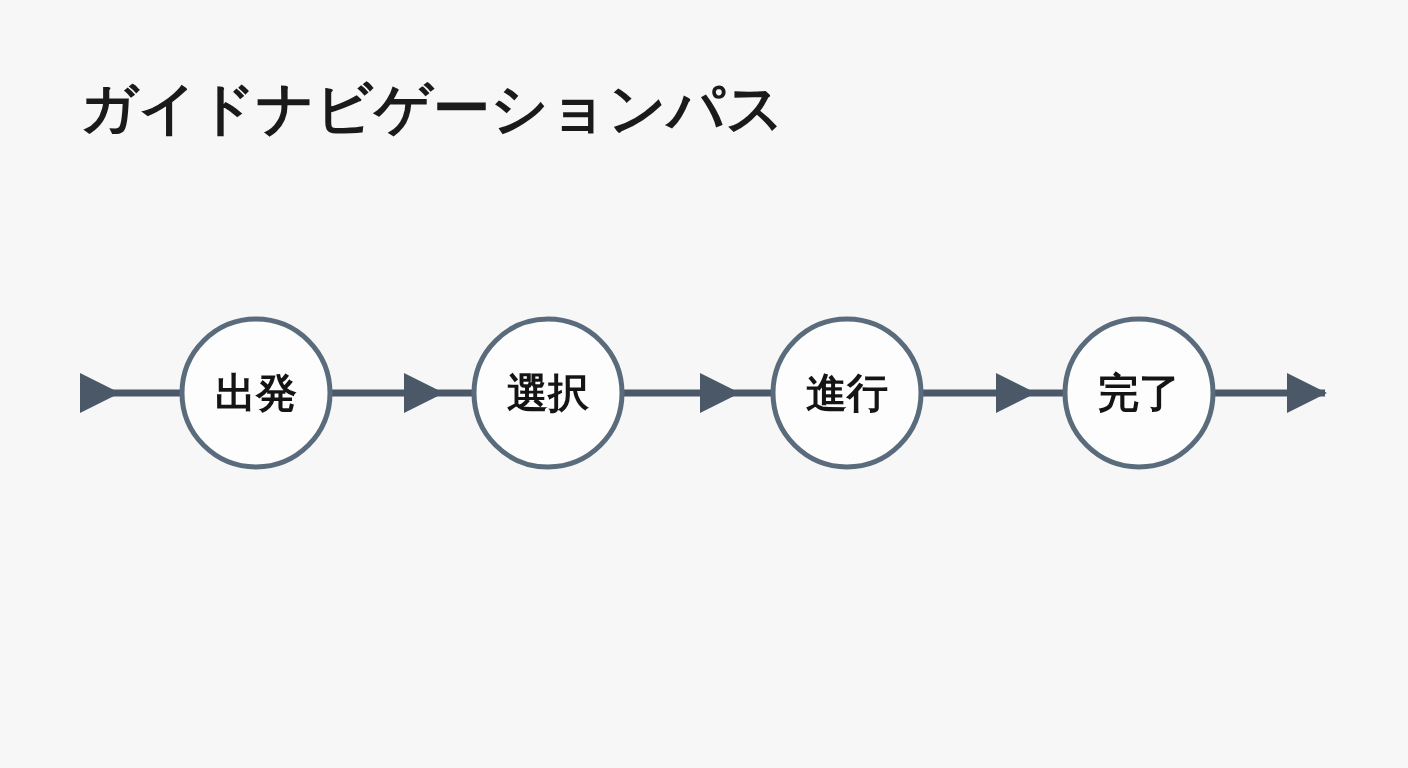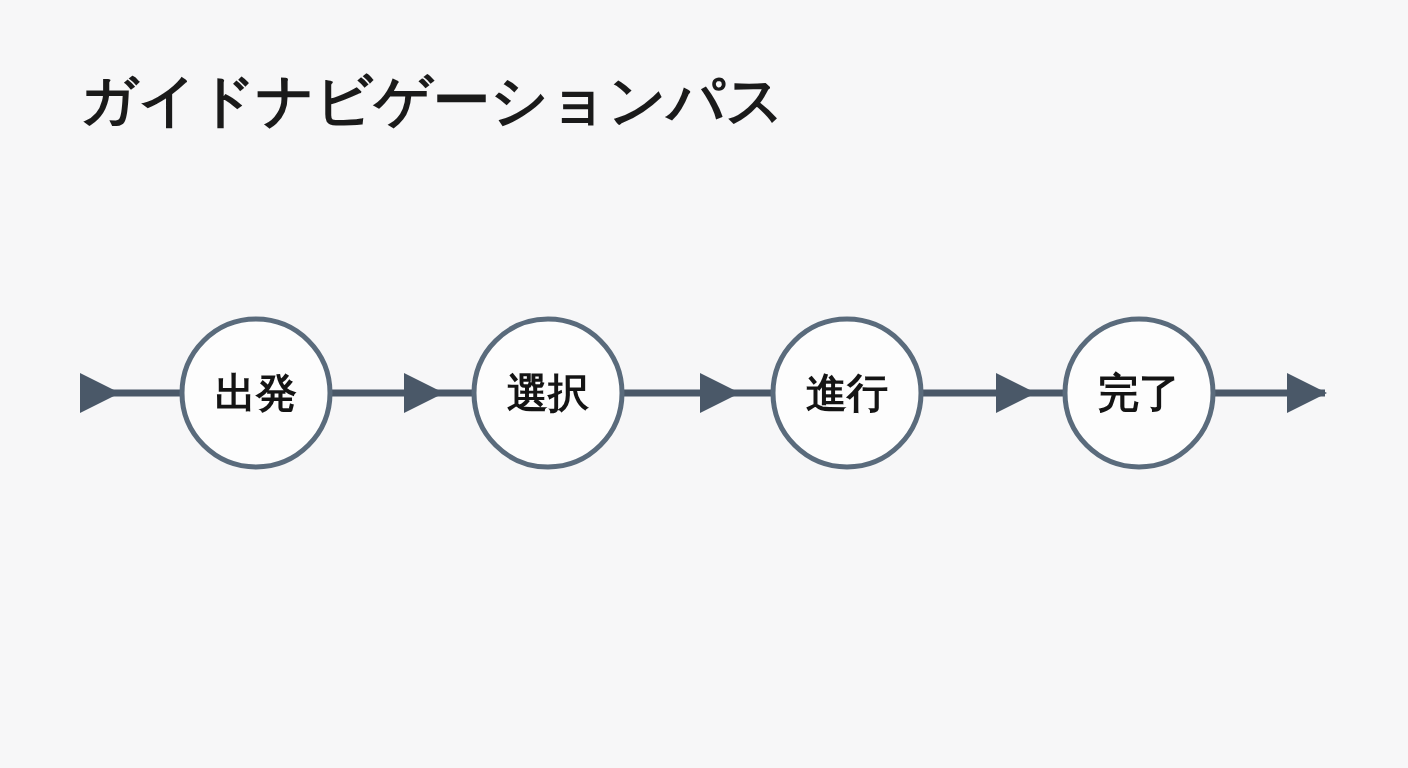--- a/index.html
+++ b/index.html
@@ -17,21 +17,21 @@
   #canvas {
     position: absolute;
     left: 0;
     top: 0;
     width: 1408px;
     height: 768px;
   }
   .page-title {
     position: absolute;
     left: 80px;
-    top: 68px;
+    top: 76px;
     font-size: 57px;
     font-weight: 700;
     color: #1a1a1a;
     letter-spacing: 0.5px;
     white-space: nowrap;
     line-height: 1.15;
   }
   .node-label {
     font-family: "DejaVu Sans", "Liberation Sans", sans-serif;
     font-size: 41px;

